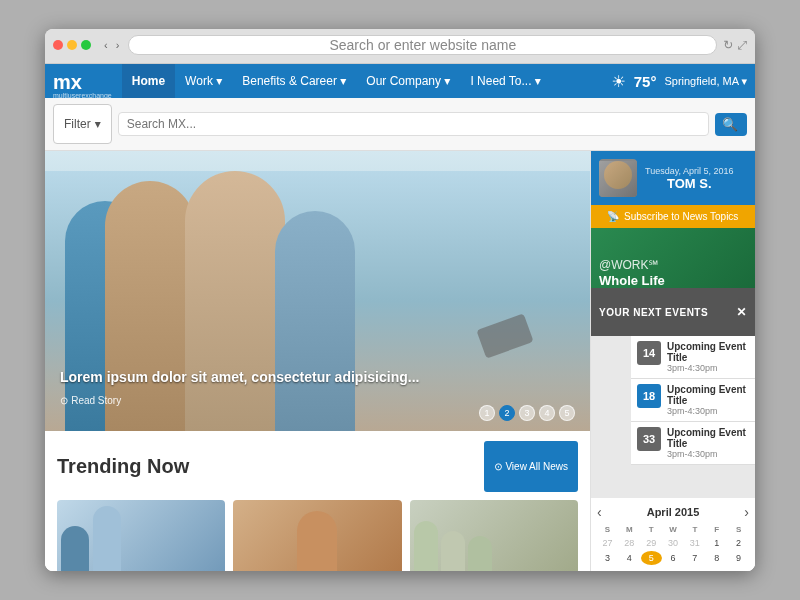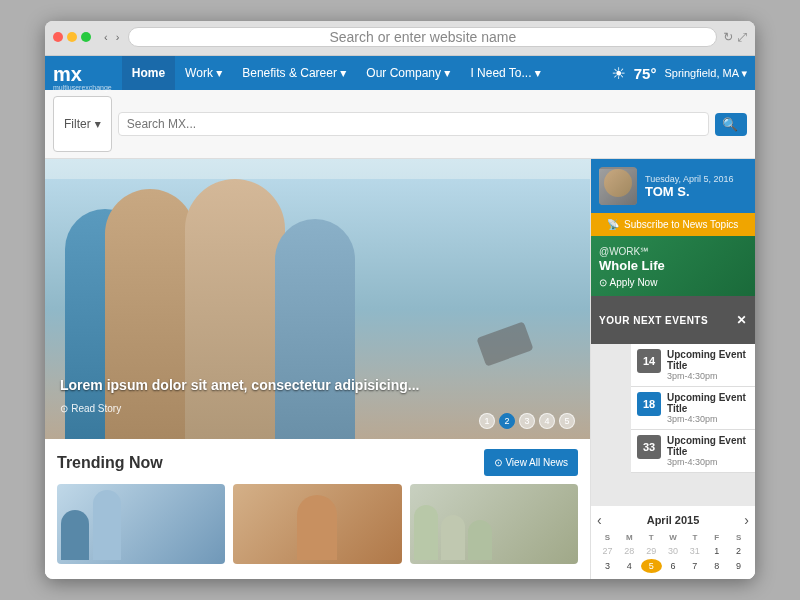--- a/index.html
+++ b/index.html
@@ -103,21 +103,21 @@
       border-bottom: 1px solid #ddd;
       display: flex;
       align-items: center;
       padding: 6px 8px;
       gap: 6px;
     }
     .filter-btn {
       background: white;
       border: 1px solid #ccc;
       border-radius: 4px;
-      padding: 20px 10px;
+      padding: 12px 10px;
       font-size: 12px;
       cursor: pointer;
       display: flex;
       align-items: center;
       gap: 4px;
       color: #555;
     }
     .search-input-wrap {
       flex: 1;
       background: white;
@@ -207,26 +207,26 @@
     .trending {
       padding: 10px 12px;
       background: white;
     }
     .trending-header {
       display: flex;
       align-items: center;
       justify-content: space-between;
       margin-bottom: 8px;
     }
-    .trending-title { font-size: 16px; font-weight: bold; color: #333; }
+    .trending-title { font-size: 20px; font-weight: bold; color: #333; }
     .view-all-btn {
       background: #1a7abf;
       color: white;
       border: none;
-      padding: 8px 10px;
+      padding: 20px 10px;
       border-radius: 3px;
       font-size: 10px;
       cursor: pointer;
     }
     .trending-images {
       display: flex;
       gap: 8px;
     }
     .trend-img {
       flex: 1;
@@ -258,21 +258,21 @@
       width: 38px; height: 38px;
       border-radius: 4px;
       background: #888;
       overflow: hidden;
       flex-shrink: 0;
     }
     .avatar-img {
       width: 100%; height: 100%;
       background: linear-gradient(135deg, #a0a0a0, #707070);
     }
-    .user-info { color: white; }
+    .user-info { color: white; text-align: center; }
     .user-date { font-size: 9px; color: rgba(255,255,255,0.8); }
     .user-name { font-size: 13px; font-weight: bold; }
 
     
     .subscribe-btn {
       background: #f0a500;
       color: white;
       border: none;
       width: 100%;
       padding: 6px;
@@ -557,21 +557,21 @@
         </div>
       </div>
 
       <button class="subscribe-btn">
         <span>📡</span>
         <span>Subscribe to News Topics</span>
       </button>
 
       <div class="whole-life">
         <div class="wl-text">
-          <div class="wl-tag" style="font-size:10px;color:rgba(255,255,255,0.85);">
+          <div class="wl-tag" style="font-size:12px;color:rgba(255,255,255,0.85);margin-top:20px;">
             <span>@WORK℠</span>
           </div>
           <div class="wl-title">Whole Life</div>
         </div>
         <button class="apply-btn">
           <span>⊙ Apply Now</span>
         </button>
       </div>
 
       <div class="next-events">

